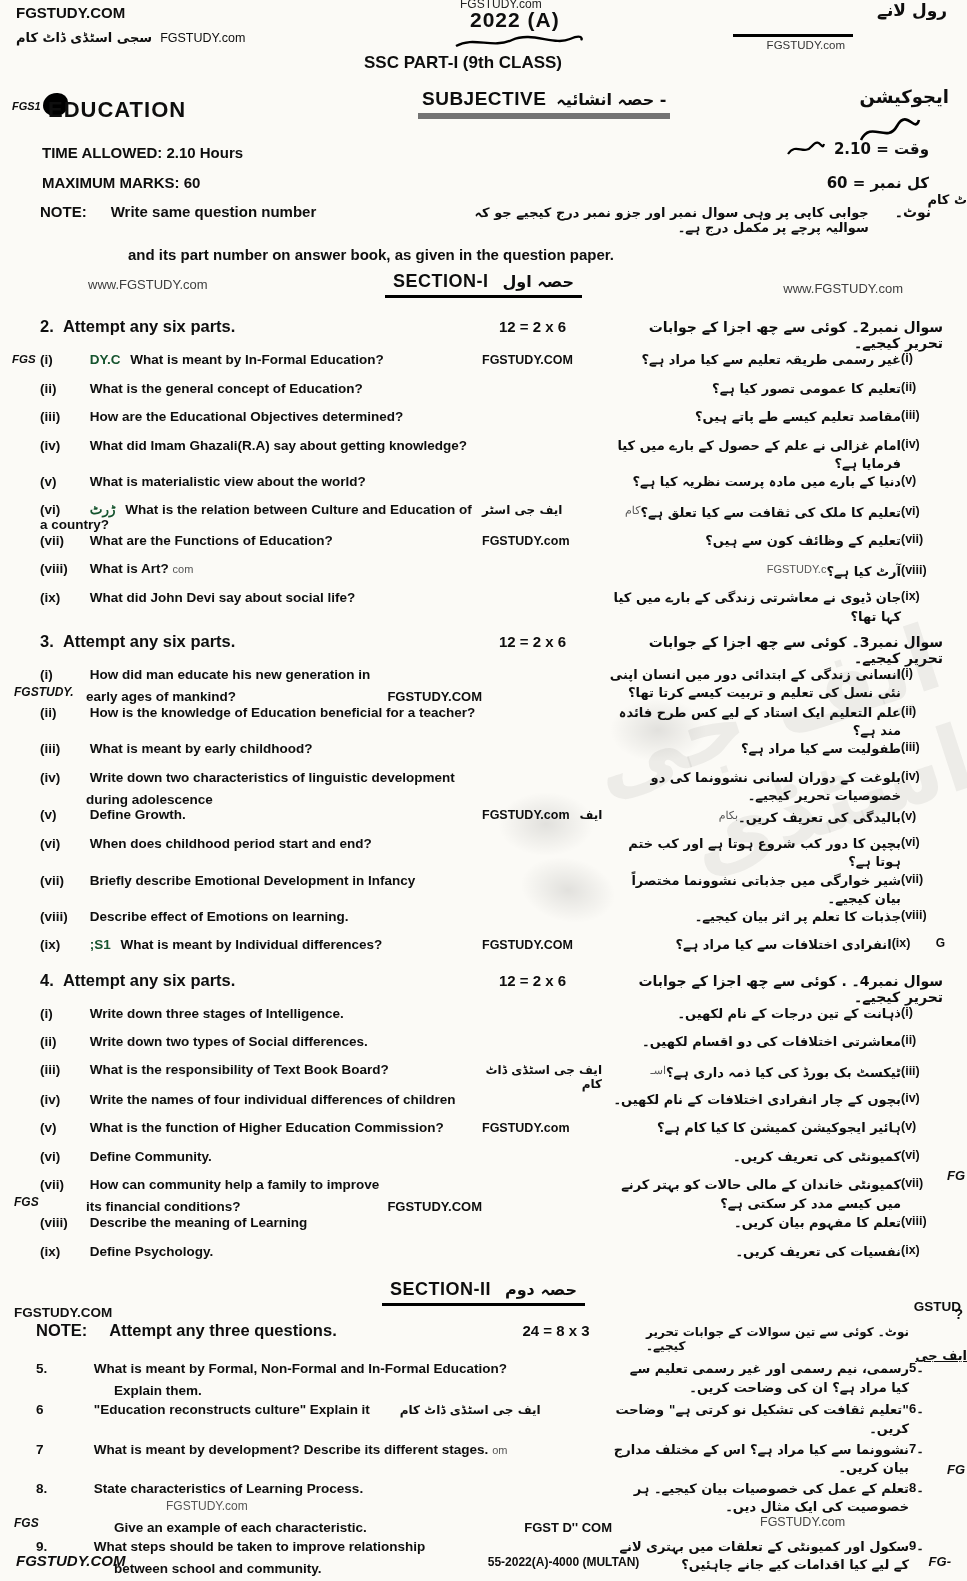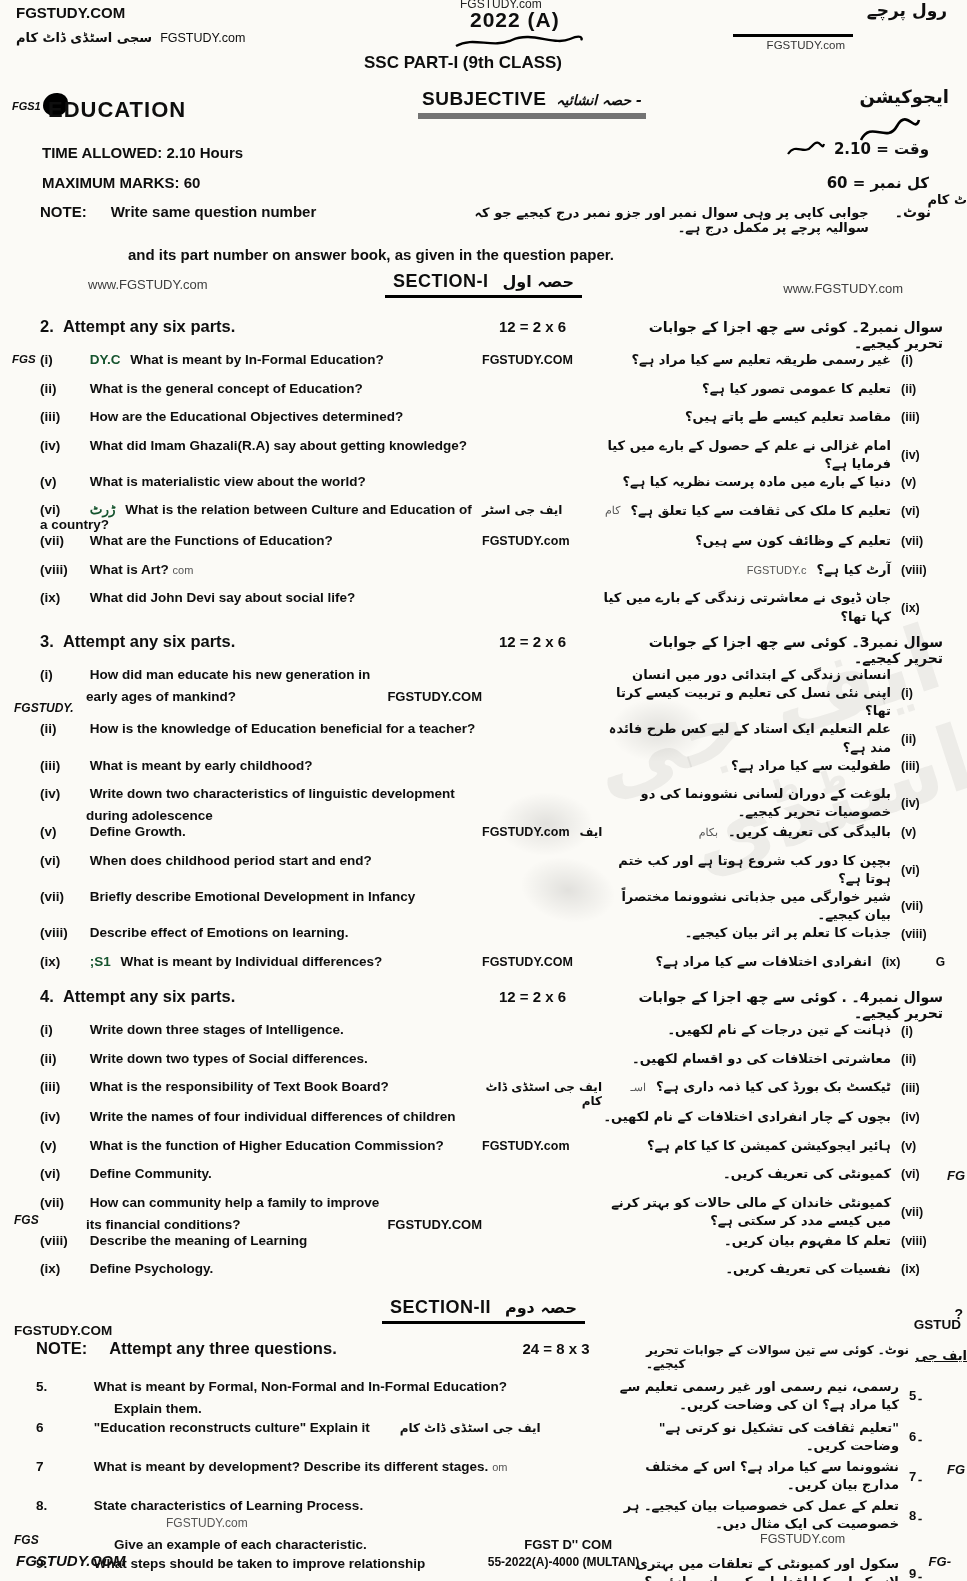--- a/index.html
+++ b/index.html
@@ -21,21 +21,21 @@
   .h-rline{position:absolute;right:102px;top:34px;width:120px;border-bottom:3px solid #000;}
   .h-rwm{position:absolute;right:110px;top:39px;font-size:11.5px;color:#333;}
 
   
   .subject-row{position:relative;height:50px;}
   .s-fgs{position:absolute;left:0;top:14px;font-size:11px;font-weight:700;font-style:italic;}
   .s-blob{position:absolute;left:31px;top:7px;width:25px;height:23px;background:#000;border-radius:60% 45% 55% 50%;}
   .s-edu{position:absolute;left:36px;top:3px;font-size:22px;font-weight:700;letter-spacing:1px;margin-top:8px;}
   .s-subj{position:absolute;left:406px;top:2px;border-bottom:6px solid #737373;padding:0 4px 3px;display:flex;gap:10px;align-items:baseline;}
   .s-subj-en{font-size:19px;font-weight:700;letter-spacing:.5px;}
-  .s-subj-ur{font-size:14px;font-style:italic;}
+  .s-subj-ur{font-size:16px;}
   .s-ur{position:absolute;right:6px;top:0;font-size:18px;}
   .s-scrib2{position:absolute;right:34px;top:28px;}
 
   
   .info-row{display:flex;justify-content:space-between;align-items:baseline;padding:0 26px 0 30px;}
   .time{margin-top:4px;}
   .marks{margin-top:13px;}
   .info-en{font-size:15px;font-weight:700;}
   .info-ur{font-size:15px;display:flex;align-items:center;gap:8px;}
 
@@ -65,21 +65,21 @@
 
   
   .part-row{display:grid;grid-template-columns:470px 120px 1fr;align-items:baseline;min-height:28.5px;position:relative;}
   .z-en{padding-left:28px;font-size:13.5px;font-weight:700;}
   .num{display:inline-block;min-width:46px;font-weight:700;}
   .lnote{position:absolute;left:0;top:2px;font-size:11.5px;font-style:italic;font-weight:700;}
   .nnote{margin-right:6px;color:#14532d;}
   .after{font-size:11px;color:#555;font-weight:400;}
   .z-mid{font-size:12.5px;font-weight:700;display:flex;gap:10px;align-items:baseline;}
   .z-mid .urdu{font-size:12px;}
-  .z-ur{display:flex;justify-content:flex-end;align-items:center;gap:10px;padding-right:10px;}
+  .z-ur{display:flex;justify-content:flex-end;align-items:flex-start;padding-right:10px;}
   .urtext{font-size:13px;text-align:right;line-height:1.4;}
   .urnum{flex:none;width:44px;font-weight:700;font-size:12.5px;}
   .urwm{font-size:11px;color:#555;font-weight:400;}
   .ur-after{font-weight:700;font-size:12px;}
   .line2{display:flex;gap:28px;margin-left:46px;margin-top:7px;align-items:baseline;}
   .lnote2{position:absolute;left:2px;bottom:5px;font-size:12px;font-weight:700;font-style:italic;}
   .mid2{margin-left:auto;font-weight:700;font-size:13px;}
 
   
   .row-s2{display:grid;grid-template-columns:600px 1fr;align-items:baseline;min-height:31px;position:relative;margin-top:3px;}
@@ -126,21 +126,21 @@
       <span>FGSTUDY.com</span>
     </div>
     <div class="h-tc">FGSTUDY.com</div>
     <div class="h-year">2022 (A)</div>
     <div class="h-scrib">
       <svg class="scrib" width="130" height="16" viewBox="0 0 130 16">
           <path d="M2,12 C20,2 38,15 58,6 S100,12 116,5 126,9 128,4" stroke="#000" stroke-width="2.4" fill="none"></path>
         </svg>
     </div>
     <div class="h-ssc">SSC  PART-I  (9th  CLASS)</div>
-    <div class="h-roll urdu">رول پرچے</div>
+    <div class="h-roll urdu">رول لانے</div>
     <div class="h-rline"></div>
     <div class="h-rwm">FGSTUDY.com</div>
   </div>
 
   <div class="subject-row">
     <span class="s-fgs">FGS1</span>
     <span class="s-blob"></span>
     <span class="s-edu">EDUCATION</span>
     <span class="s-subj">
       <span class="s-subj-en">SUBJECTIVE</span>

